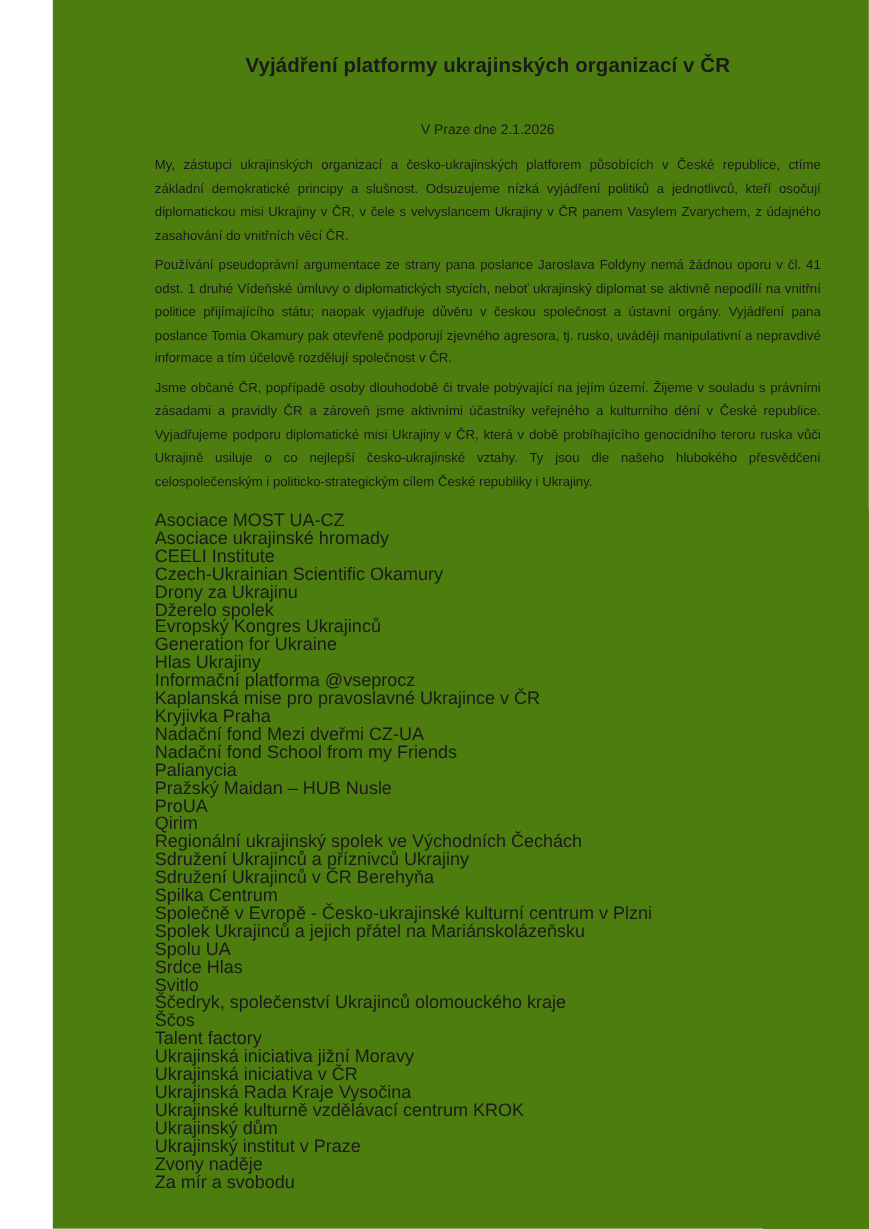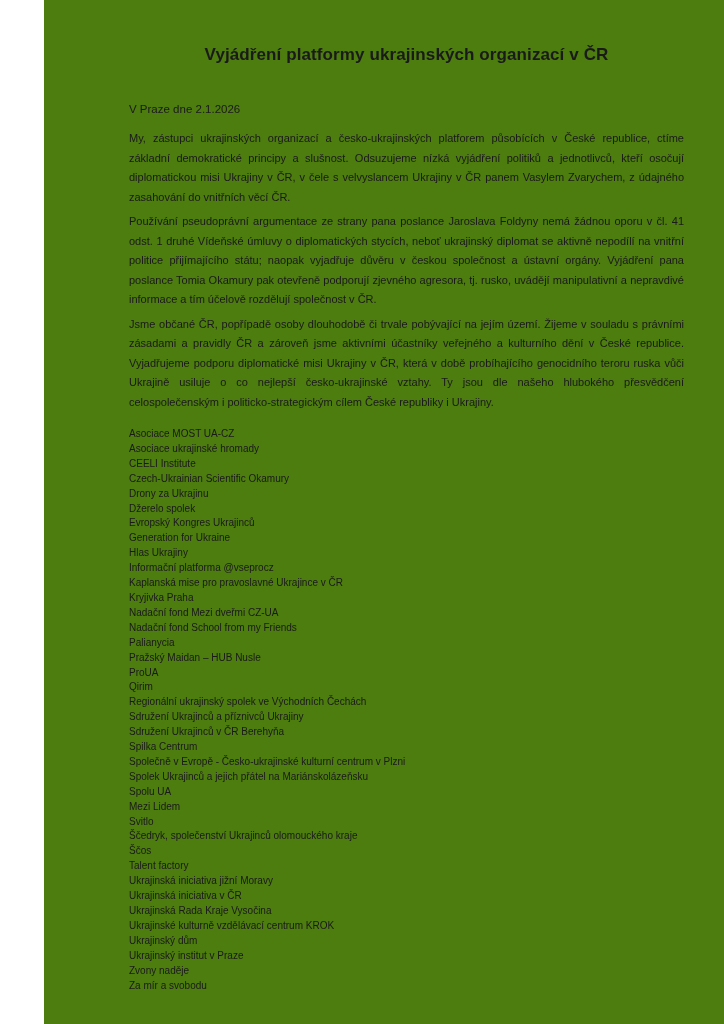--- a/index.html
+++ b/index.html
@@ -28,31 +28,31 @@
     line-height: 22px;
     font-weight: 700;
     text-align: center;
     letter-spacing: 0.1px;
   }
   .dateline {
     margin-top: 36px;
     margin-bottom: 12px;
     font-size: 11.5px;
     line-height: 15px;
-    text-align: left;
+    text-align: center;
   }
   .para {
     margin: 0 0 5px 0;
     font-size: 11px;
     line-height: 19.5px;
     text-align: justify;
   }
   .signatories {
     margin-top: 15px;
-    font-size: 10px;
+    font-size: 15px;
     line-height: 14.9px;
   }
   .signatory {
     white-space: nowrap;
   }
 </style>
 </head>
 <body>
 
 <div class="page" style="color: rgb(26, 26, 26); background: #4d7c0f; margin-left: 44px;">
@@ -85,21 +85,21 @@
       <div class="signatory">Pražský Maidan – HUB Nusle</div>
       <div class="signatory">ProUA</div>
       <div class="signatory">Qirim</div>
       <div class="signatory">Regionální ukrajinský spolek ve Východních Čechách</div>
       <div class="signatory">Sdružení Ukrajinců a příznivců Ukrajiny</div>
       <div class="signatory">Sdružení Ukrajinců v ČR Berehyňa</div>
       <div class="signatory">Spilka Centrum</div>
       <div class="signatory">Společně v Evropě - Česko-ukrajinské kulturní centrum v Plzni</div>
       <div class="signatory">Spolek Ukrajinců a jejich přátel na Mariánskolázeňsku</div>
       <div class="signatory">Spolu UA</div>
-      <div class="signatory">Mezi Lidem</div>
+      <div class="signatory">Srdce Hlas</div>
       <div class="signatory">Svitlo</div>
       <div class="signatory">Ščedryk, společenství Ukrajinců olomouckého kraje</div>
       <div class="signatory">Ščos</div>
       <div class="signatory">Talent factory</div>
       <div class="signatory">Ukrajinská iniciativa jižní Moravy</div>
       <div class="signatory">Ukrajinská iniciativa v ČR</div>
       <div class="signatory">Ukrajinská Rada Kraje Vysočina</div>
       <div class="signatory">Ukrajinské kulturně vzdělávací centrum KROK</div>
       <div class="signatory">Ukrajinský dům</div>
       <div class="signatory">Ukrajinský institut v Praze</div>

